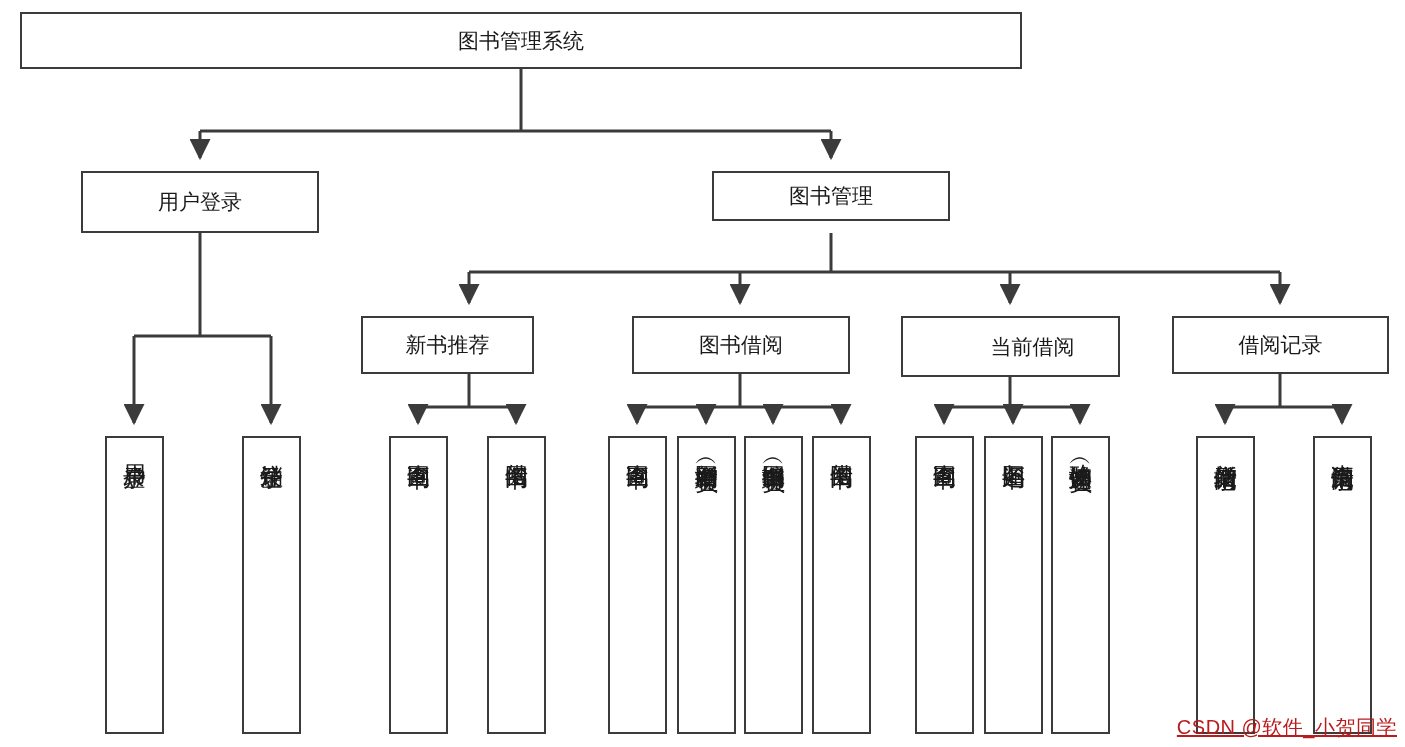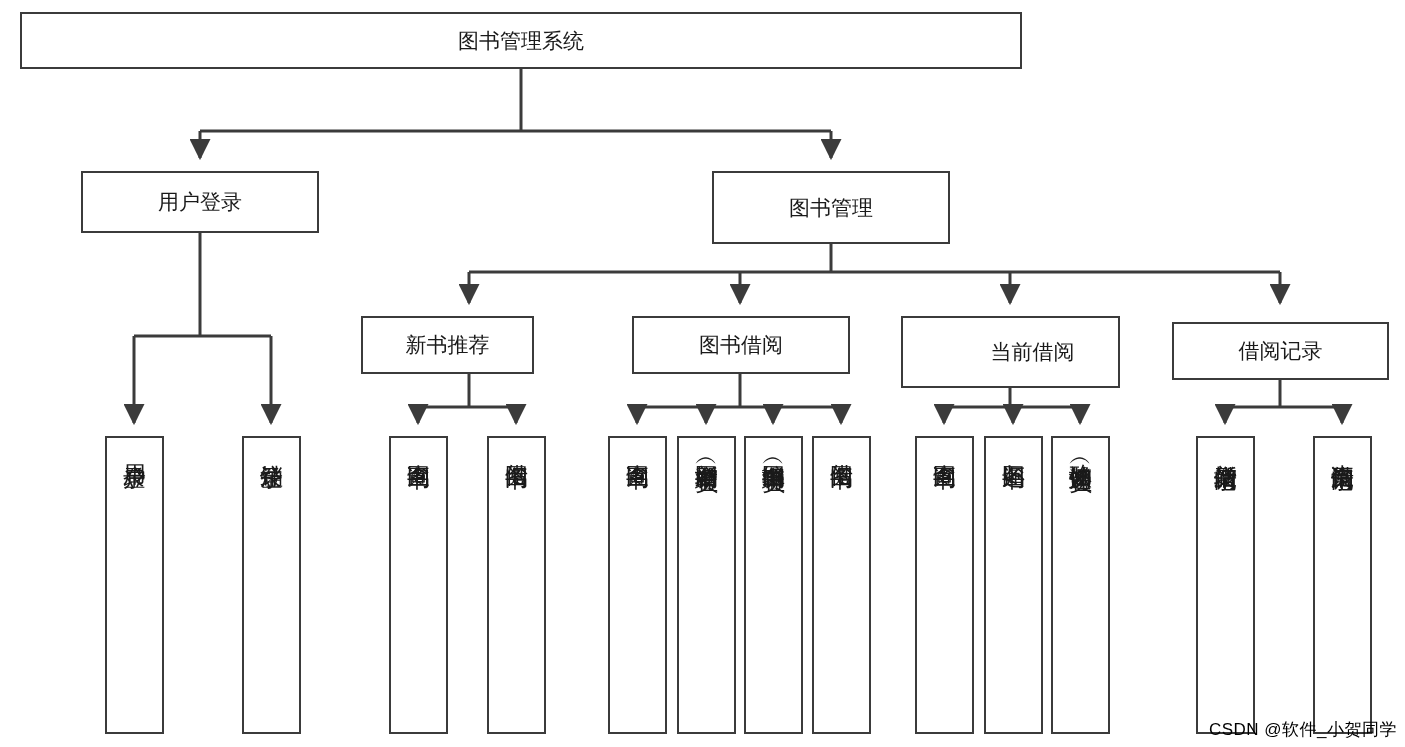--- a/index.html
+++ b/index.html
@@ -52,24 +52,25 @@
     writing-mode: vertical-rl;
     text-orientation: upright;
     font-size: 23px;
     letter-spacing: 1px;
     line-height: 1;
   }
   #watermark {
     position: absolute;
     right: 8px;
     bottom: 6px;
-    font-size: 17px;
-    color: #000000;
+    font-size: 20px;
+    color: #b91c1c;
     white-space: nowrap;
     letter-spacing: 0.5px;
+    text-decoration: underline;
   }
 </style>
 </head>
 <body>
 
 <div id="canvas">
 
   <svg id="edges" viewBox="0 0 1405 747" xmlns="http://www.w3.org/2000/svg">
     <defs>
       <marker id="arrow" viewBox="0 0 10 10" refX="9" refY="5" markerWidth="7" markerHeight="7" orient="auto-start-reverse">
@@ -120,33 +121,33 @@
     </g>
   </svg>
 
   <div id="nodes">
       <div class="node horiz" style="left: 20px; top: 12px; width: 1002px; height: 57px;">
         <span class="label">图书管理系统</span>
       </div>
       <div class="node horiz" style="left: 81px; top: 171px; width: 238px; height: 62px;">
         <span class="label">用户登录</span>
       </div>
-      <div class="node horiz" style="left: 712px; top: 171px; width: 238px; height: 73px;">
+      <div class="node horiz" style="left: 712px; top: 171px; width: 238px; height: 50px;">
         <span class="label">图书管理</span>
       </div>
       <div class="node horiz" style="left: 361px; top: 316px; width: 173px; height: 58px;">
         <span class="label">新书推荐</span>
       </div>
       <div class="node horiz" style="left: 632px; top: 316px; width: 218px; height: 58px;">
         <span class="label">图书借阅</span>
       </div>
-      <div class="node horiz" style="left: 901px; top: 316px; width: 219px; height: 72px; padding-left: 44px;">
+      <div class="node horiz" style="left: 901px; top: 316px; width: 219px; height: 61px; padding-left: 44px;">
         <span class="label">当前借阅</span>
       </div>
-      <div class="node horiz" style="left: 1172px; top: 316px; width: 217px; height: 58px; margin-top: 6px;">
+      <div class="node horiz" style="left: 1172px; top: 316px; width: 217px; height: 58px;">
         <span class="label">借阅记录</span>
       </div>
       <div class="node vert" style="left: 105px; top: 436px; width: 59px; height: 298px;">
         <span class="label">用户登录</span>
       </div>
       <div class="node vert" style="left: 242px; top: 436px; width: 59px; height: 298px;">
         <span class="label">注销登录</span>
       </div>
       <div class="node vert" style="left: 389px; top: 436px; width: 59px; height: 298px;">
         <span class="label">查询图书</span>

